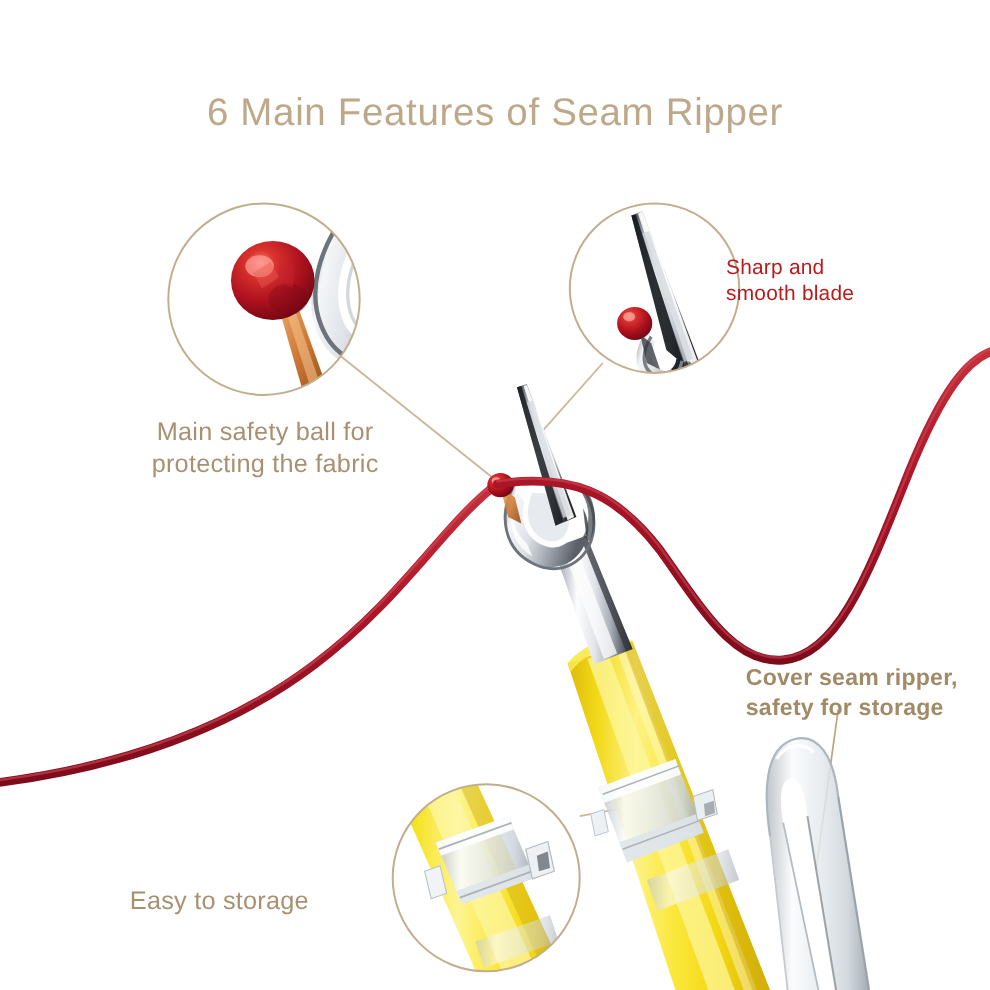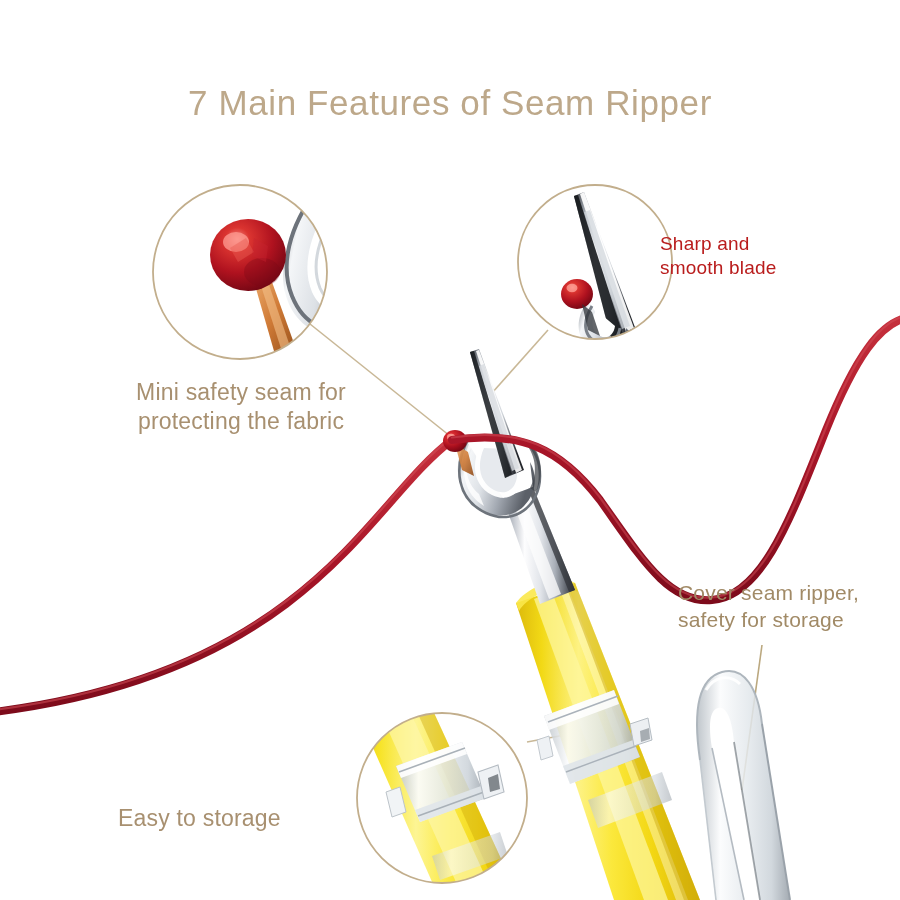--- a/index.html
+++ b/index.html
@@ -53,25 +53,26 @@
   #lbl-blade {
     left: 660px;
     top: 232px;
     width: 200px;
     text-align: left;
     font-size: 19px;
     color: #b91c1c;
   }
   #lbl-cover {
     left: 678px;
-    top: 580px;
+    top: 604px;
     width: 215px;
     text-align: left;
     font-size: 21px;
     color: #a18a66;
+    font-weight: bold;
   }
   #lbl-easy {
     left: 118px;
     top: 780px;
     width: 230px;
     text-align: left;
     font-size: 23px;
     color: #a89070;
     margin-top: 24px;
   }
@@ -359,23 +360,23 @@
         <path d="M 488 778 L 498 774 L 500 789 L 490 792 Z" fill="#5d646b" opacity="0.75"></path>
 
         <path d="M 386 792 L 400 787 L 406 812 L 392 817 Z" fill="#f1f4f6" stroke="#bcc3c9" stroke-width="1"></path>
 
         <path d="M 432 856 L 500 832 L 508 856 L 440 880 Z" fill="url(#gClear)" opacity="0.55"></path>
       </g>
       <circle cx="442" cy="798" r="85" fill="none" stroke="#c2ae8c" stroke-width="1.8"></circle>
     </g>
   </svg>
 
-  <div id="title">7 Main Features of Seam Ripper</div>
-
-  <div class="label" id="lbl-ball">Mini safety seam for
+  <div id="title">6 Main Features of Seam Ripper</div>
+
+  <div class="label" id="lbl-ball">Main safety ball for
 protecting the fabric</div>
 
   <div class="label" id="lbl-blade">Sharp and
 smooth blade</div>
 
   <div class="label" id="lbl-cover">Cover seam ripper,
 safety for storage</div>
 
   <div class="label" id="lbl-easy">Easy to storage</div>
 

